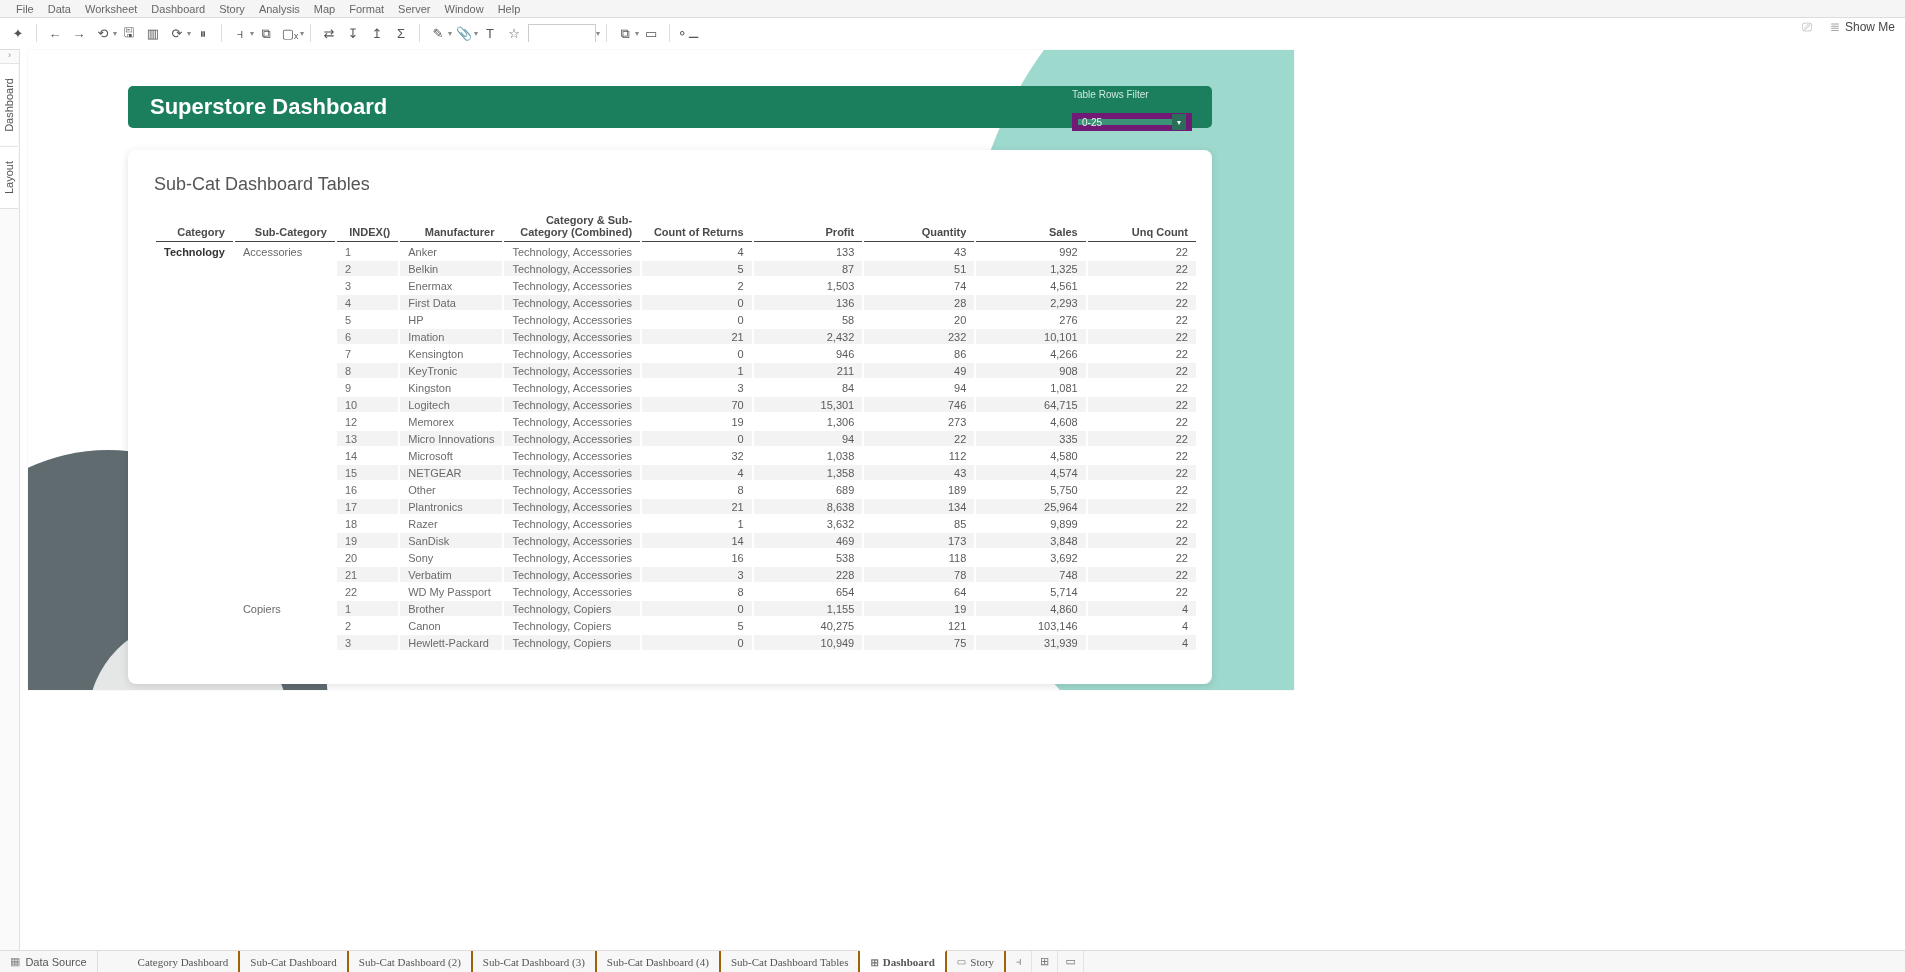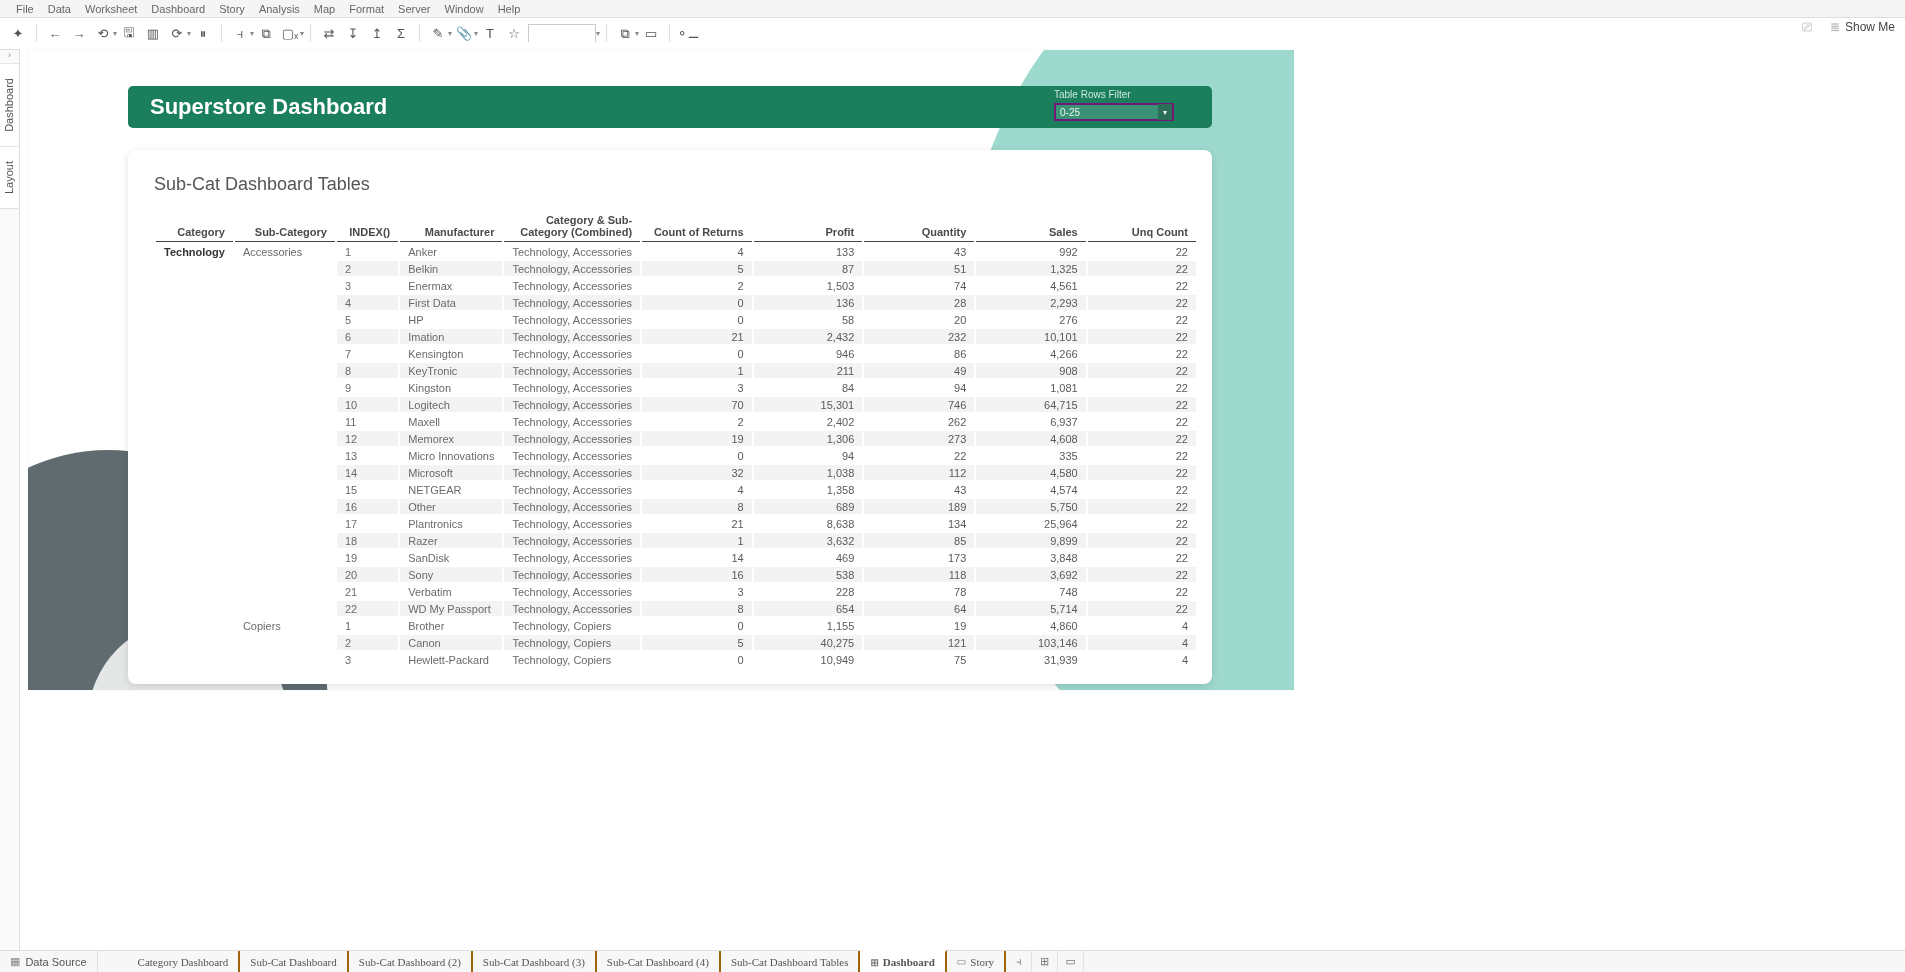--- a/index.html
+++ b/index.html
@@ -127,30 +127,30 @@
   background: #1b7f5e;
   border-radius: 5px;
   display: flex; align-items: center;
   padding: 0 22px;
   z-index: 2;
 }
 .dash-title {
   color: #fff; font-size: 22px; font-weight: 600;
 }
 .dash-filter {
-  position: absolute; right: 28px; top: 3px;
+  position: absolute; right: 10px; top: 3px;
   width: 130px;
 }
 .filter-label { color: #cfe8df; font-size: 10px; }
 .filter-select {
   width: 120px; height: 18px;
-  background: #3b9377; border: 2px solid #701a75;
+  background: #3b9377; border: 6px solid #701a75;
   color: #eaf5f0; font-size: 10px;
   display: flex; align-items: center; justify-content: space-between;
-  padding: 0 4px; margin-top: 3px;
+  padding: 0 4px; margin-top: 13px;
 }
 .filter-select .arr { background: #2a6d58; width: 14px; height: 16px; display:flex; align-items:center; justify-content:center; font-size:8px; margin-right:-4px;}
 
 
 .card {
   position: absolute;
   left: 100px; right: 82px; top: 100px; bottom: 6px;
   background: #fff;
   border-radius: 8px;
   box-shadow: 0 2px 8px rgba(0,0,0,.12);
@@ -431,32 +431,20 @@
               <td class="lab data">Technology, Accessories</td>
               <td class="num data">70</td>
               <td class="num data">15,301</td>
               <td class="num data">746</td>
               <td class="num data">64,715</td>
               <td class="num data">22</td>
             </tr>
             <tr>
               <td class="cat"></td>
               <td class="lab"></td>
-              <td class="lab data">11</td>
-              <td class="lab data">Maxell</td>
-              <td class="lab data">Technology, Accessories</td>
-              <td class="num data">2</td>
-              <td class="num data">2,402</td>
-              <td class="num data">262</td>
-              <td class="num data">6,937</td>
-              <td class="num data">22</td>
-            </tr>
-            <tr>
-              <td class="cat"></td>
-              <td class="lab"></td>
               <td class="lab data">12</td>
               <td class="lab data">Memorex</td>
               <td class="lab data">Technology, Accessories</td>
               <td class="num data">19</td>
               <td class="num data">1,306</td>
               <td class="num data">273</td>
               <td class="num data">4,608</td>
               <td class="num data">22</td>
             </tr>
             <tr>

